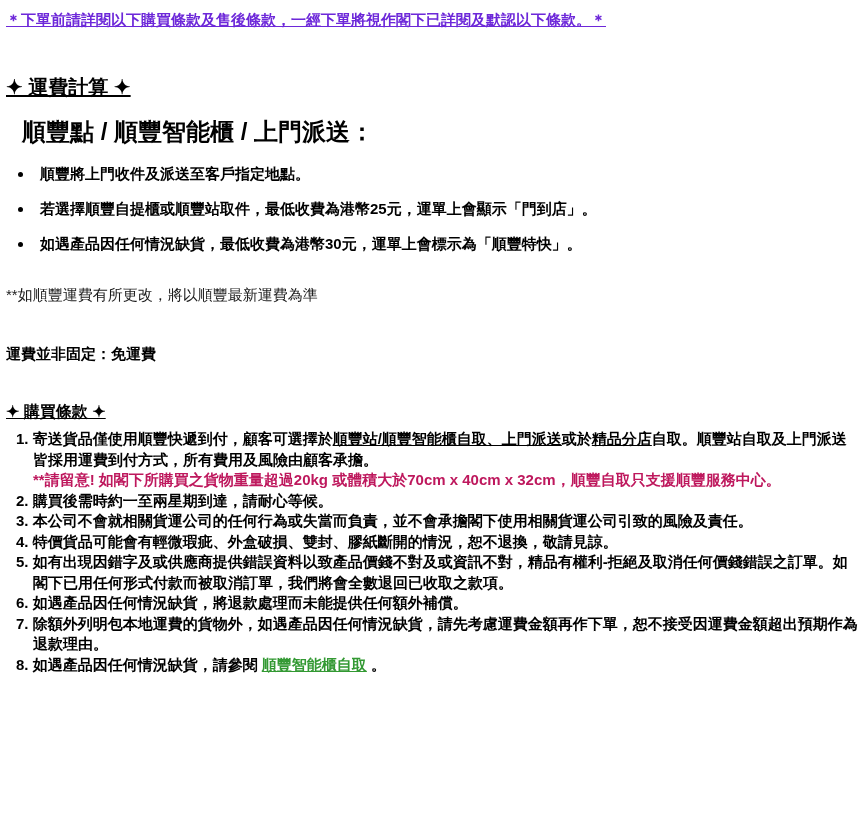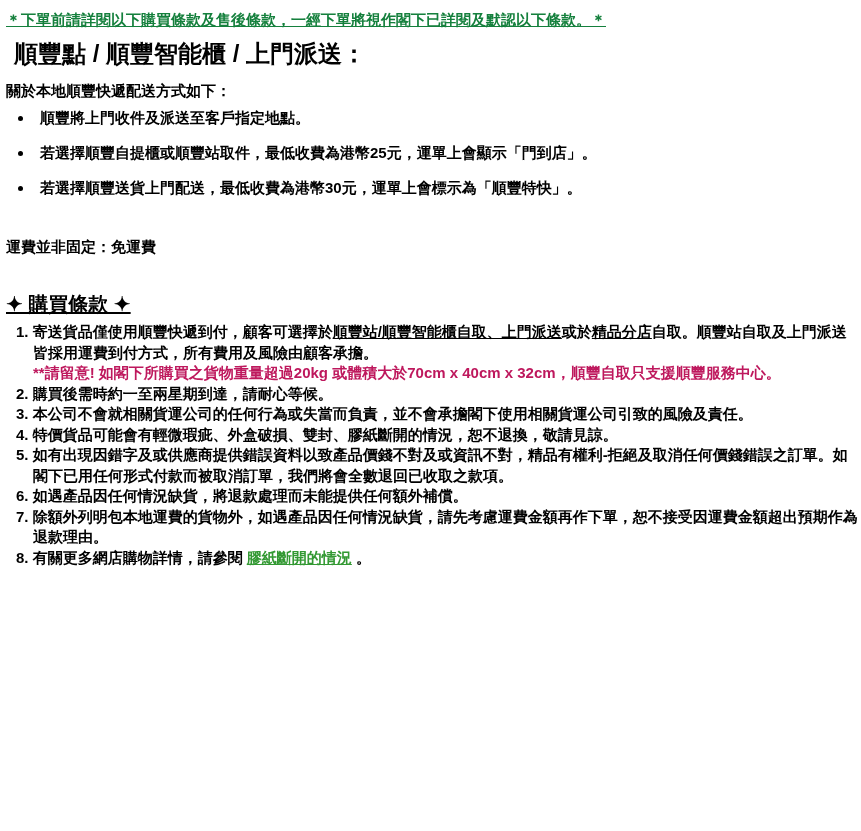--- a/index.html
+++ b/index.html
@@ -18,33 +18,33 @@
   .page {
     padding: 10px 2px 0 6px;
     width: 853px;
   }
   
   .top-notice {
     margin: 0;
     font-size: 15px;
     line-height: 20px;
     font-weight: 700;
-    color: #15803d;
+    color: #6d28d9;
     text-decoration: underline;
   }
   
   .h-shipping {
     margin: 44px 0 0 0;
     font-size: 20px;
     line-height: 26px;
     font-weight: 800;
     text-decoration: underline;
   }
   .h-sub {
-    margin: 8px;
+    margin: 16px;
     font-size: 24px;
     line-height: 32px;
     font-weight: 800;
   }
   .h-big {
     margin: 26px 0 0 0;
     font-size: 37px;
     line-height: 46px;
     font-weight: 800;
     color: #ff3300;
@@ -81,21 +81,21 @@
     color: #1a1a1a;
   }
   .p-pickup {
     margin: 39px 0 0 0;
     font-size: 15px;
     line-height: 20px;
     font-weight: 800;
   }
   .h-terms {
     margin: 37px 0 0 0;
-    font-size: 20px;
+    font-size: 16px;
     line-height: 21px;
     font-weight: 800;
     text-decoration: underline;
   }
   ol.terms {
     margin: 7px 0 12px 0;
     padding: 0 0 0 27px;
     list-style: none;
     counter-reset: n;
   }
@@ -124,47 +124,48 @@
     cursor: pointer;
   }
 </style>
 </head>
 <body>
 
 <div class="page">
 
   <p class="top-notice">＊下單前請詳閱以下購買條款及售後條款，一經下單將視作閣下已詳閱及默認以下條款。＊</p>
 
+  <h2 class="h-shipping">✦ 運費計算 ✦</h2>
 
   <h1 class="h-sub">順豐點 / 順豐智能櫃 / 上門派送：</h1>
 
 
 
-  <p class="p-delivery">關於本地順豐快遞配送方式如下：</p>
 
   <ul class="bullets">
     <li>順豐將上門收件及派送至客戶指定地點。</li>
     <li>若選擇順豐自提櫃或順豐站取件，最低收費為港幣25元，運單上會顯示「門到店」。</li>
-    <li>若選擇順豐送貨上門配送，最低收費為港幣30元，運單上會標示為「順豐特快」。</li>
+    <li>如遇產品因任何情況缺貨，最低收費為港幣30元，運單上會標示為「順豐特快」。</li>
   </ul>
 
+  <p class="p-note">**如順豐運費有所更改，將以順豐最新運費為準</p>
 
   <p class="p-pickup">運費並非固定：免運費</p>
 
   <h3 class="h-terms">✦ 購買條款 ✦</h3>
 
   <ol class="terms">
     <li>
       <span>寄送貨品僅使用順豐快遞到付，顧客可選擇於</span><span class="u-phrase">順豐站/順豐智能櫃自取、上門派送</span><span>或於</span><span class="u-phrase">精品分店</span><span>自取。順豐站自取及上門派送皆採用運費到付方式，所有費用及風險由顧客承擔。</span>
       <div class="warning">**請留意! 如閣下所購買之貨物重量超過20kg 或體積大於70cm x 40cm x 32cm，順豐自取只支援順豐服務中心。</div>
     </li>
     <li>購買後需時約一至兩星期到達，請耐心等候。</li>
     <li>本公司不會就相關貨運公司的任何行為或失當而負責，並不會承擔閣下使用相關貨運公司引致的風險及責任。</li>
     <li>特價貨品可能會有輕微瑕疵、外盒破損、雙封、膠紙斷開的情況，恕不退換，敬請見諒。</li>
     <li>如有出現因錯字及或供應商提供錯誤資料以致產品價錢不對及或資訊不對，精品有權利-拒絕及取消任何價錢錯誤之訂單。如閣下已用任何形式付款而被取消訂單，我們將會全數退回已收取之款項。</li>
     <li>如遇產品因任何情況缺貨，將退款處理而未能提供任何額外補償。</li>
     <li>除額外列明包本地運費的貨物外，如遇產品因任何情況缺貨，請先考慮運費金額再作下單，恕不接受因運費金額超出預期作為退款理由。</li>
     <li>
-      <span>有關更多網店購物詳情，請參閱 </span><a class="shop-guide">膠紙斷開的情況</a><span> 。</span>
+      <span>如遇產品因任何情況缺貨，請參閱 </span><a class="shop-guide">順豐智能櫃自取</a><span> 。</span>
     </li>
   </ol>
 
 </div>
 
 </body></html>

